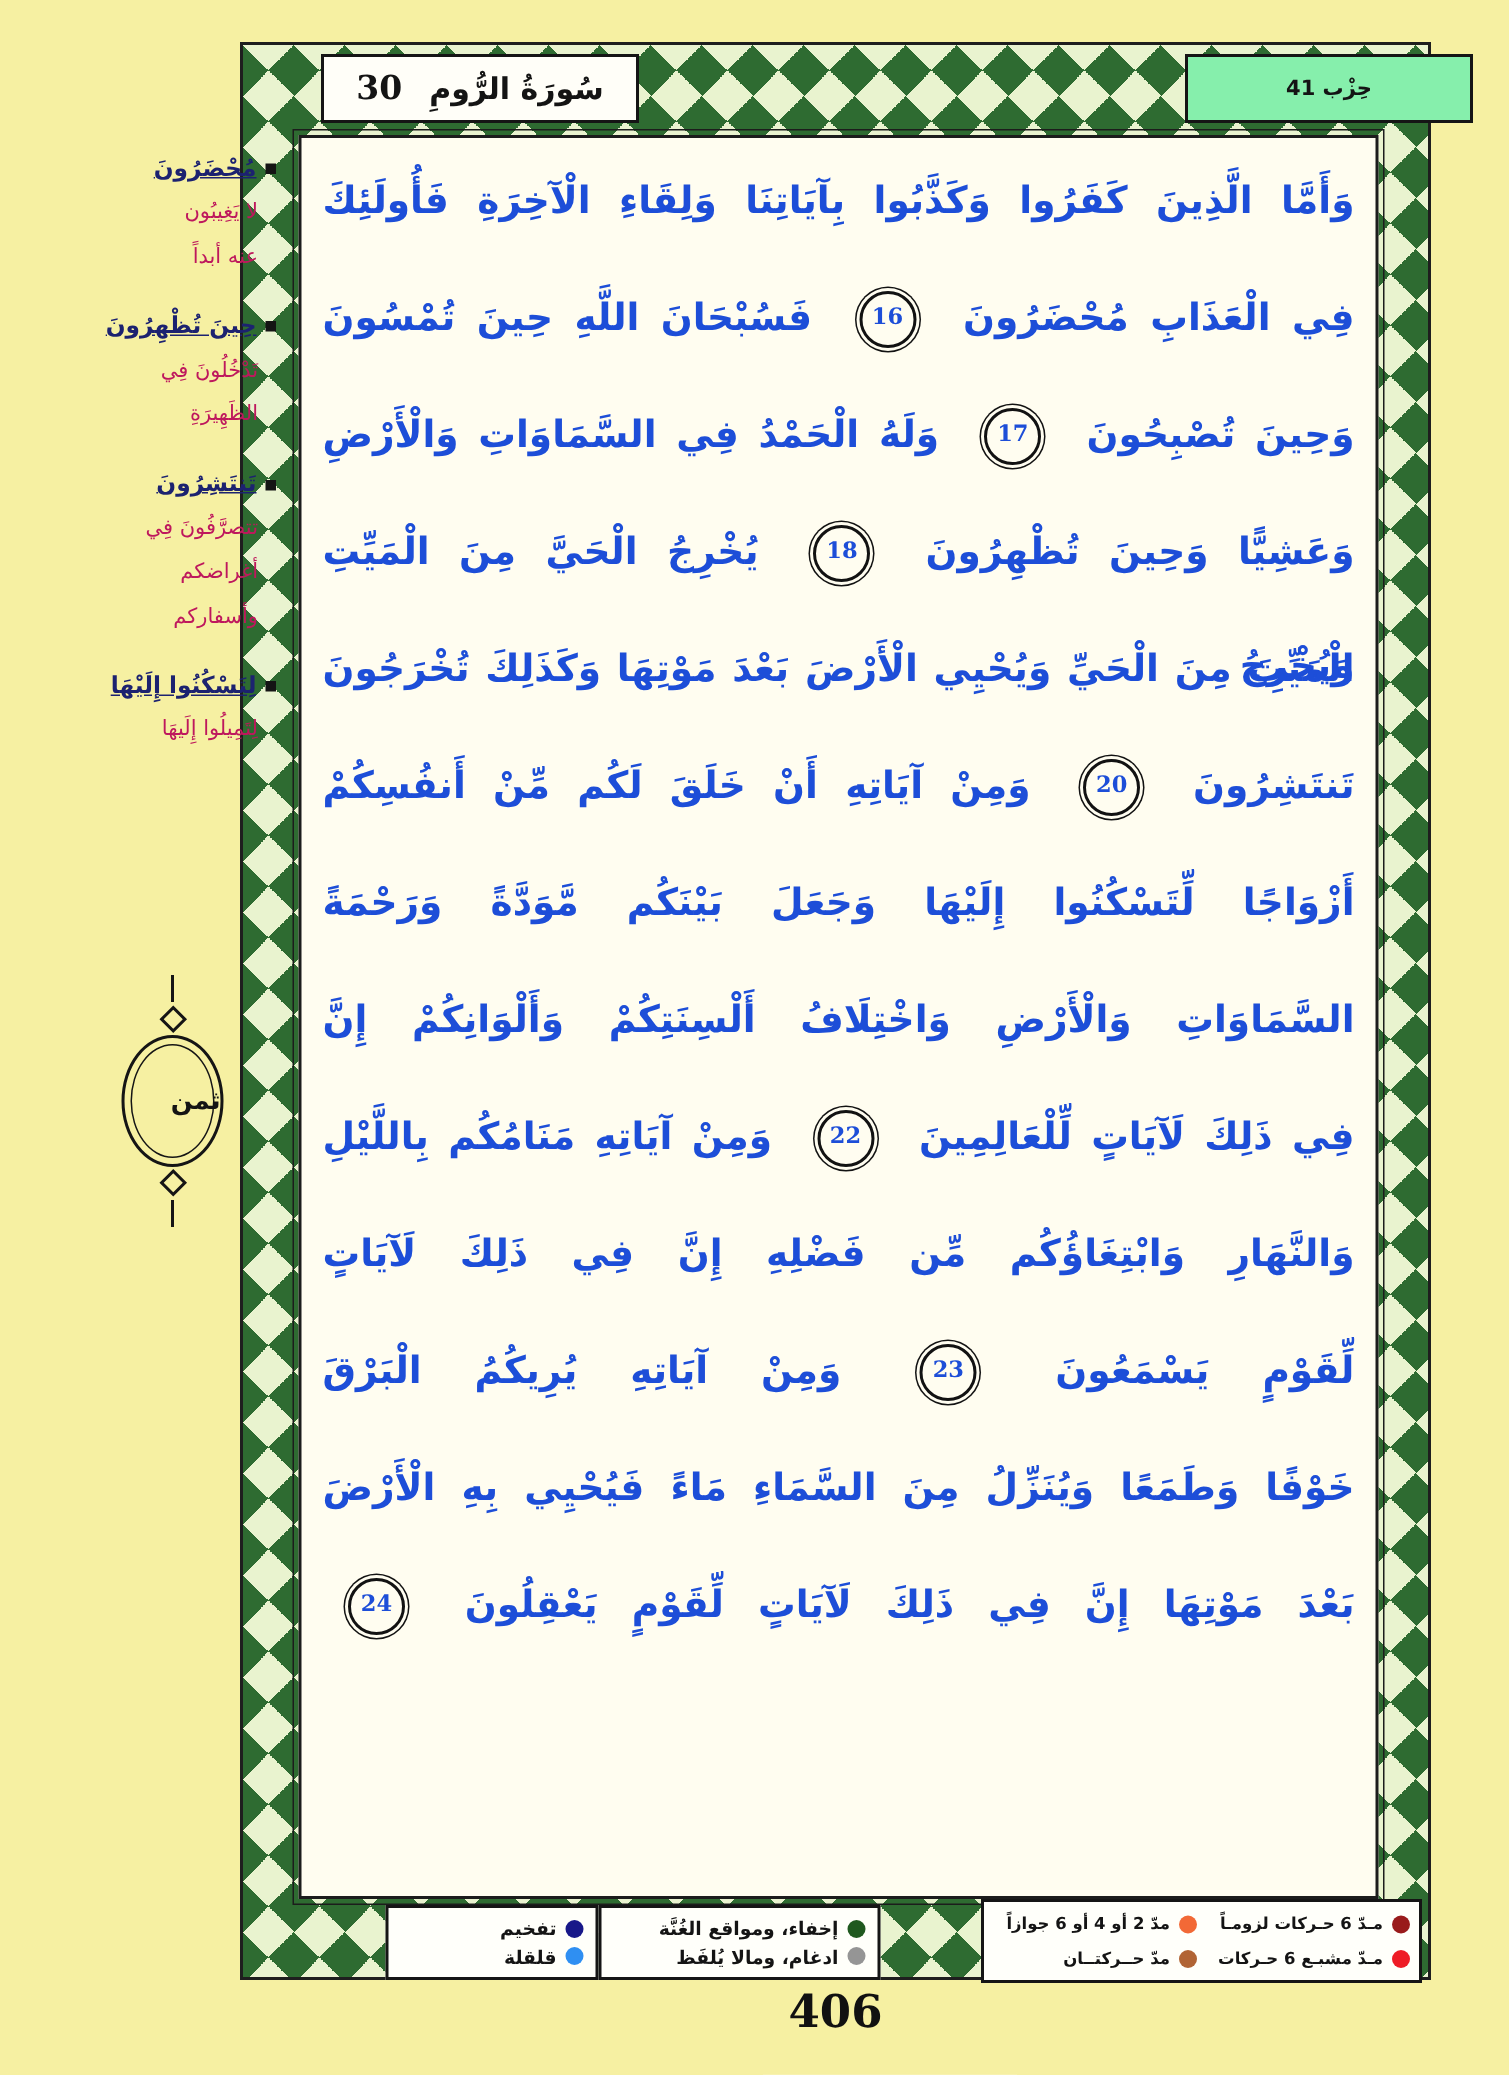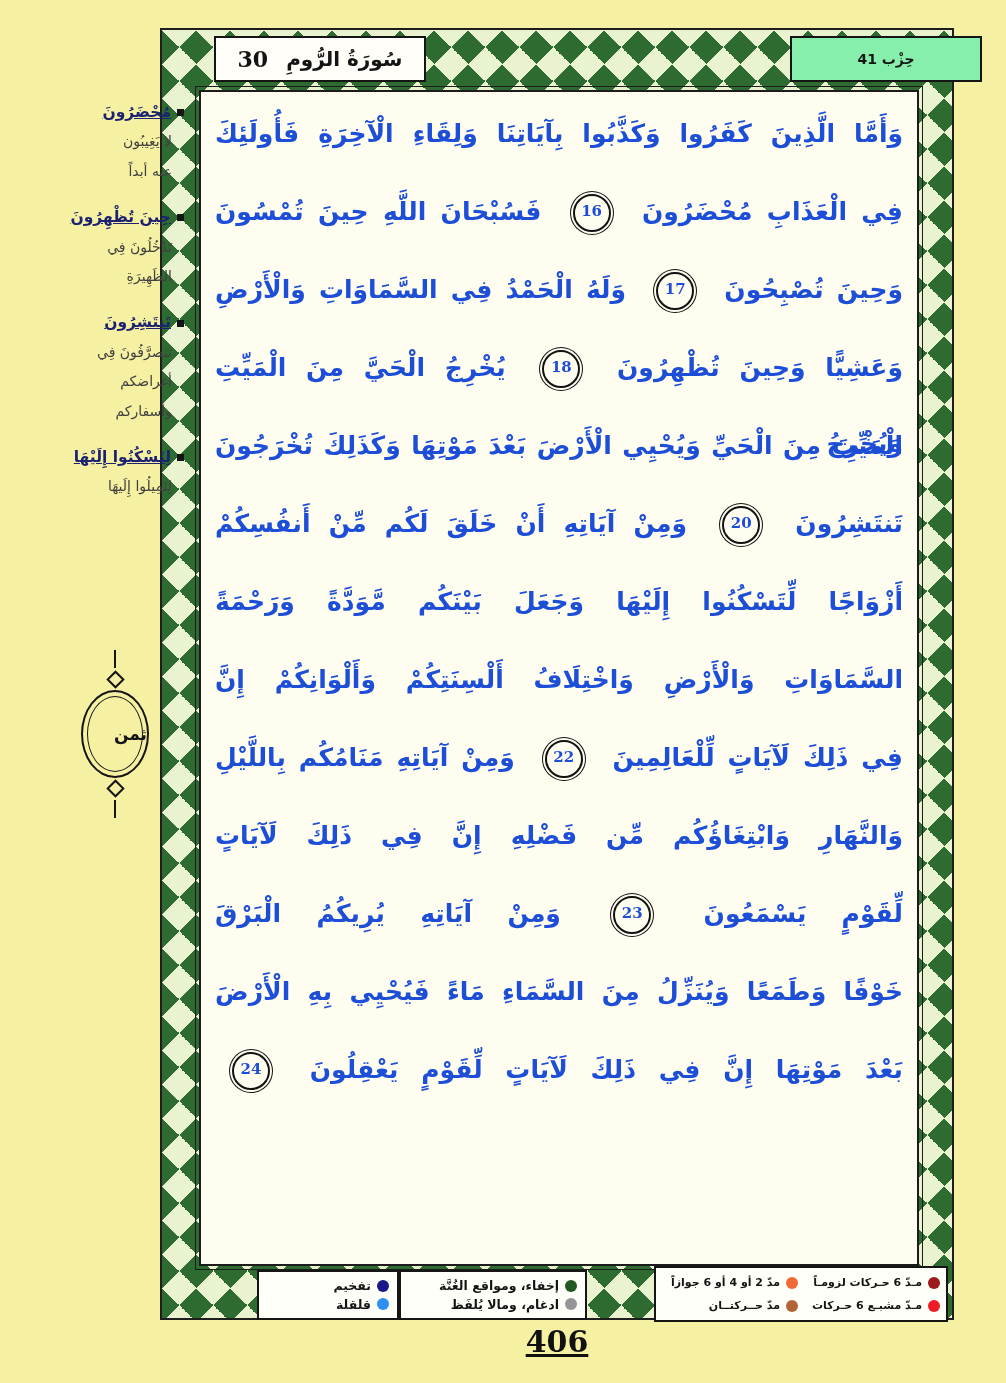--- a/index.html
+++ b/index.html
@@ -35,21 +35,21 @@
             background:#86efac;border:2px solid #151515;box-sizing:border-box;
             display:flex;align-items:center;justify-content:center;
             font-size:14px;font-weight:bold;margin-left:28px;}
 
   
   .margin-notes{position:absolute;left:50px;top:98px;width:134px;text-align:right;}
   .note{margin-bottom:17px;}
   .note-term{display:flex;align-items:center;justify-content:flex-start;gap:6px;
              color:#1c2270;font-weight:bold;font-size:15.5px;line-height:1.9;text-decoration:underline;}
   .bullet{width:7px;height:7px;background:#141414;flex:none;display:inline-block;}
-  .note-def{font-size:14px;line-height:2.1;color:#404040;padding-right:12px;text-align:right;}
+  .note-def{font-size:14px;line-height:2.1;color:#be185d;padding-right:12px;text-align:right;}
 
   
   .thumn{position:absolute;left:60px;top:648px;width:110px;height:195px;
          display:flex;flex-direction:column;align-items:center;}
   .tick{width:2px;height:18px;background:#151515;margin:2px 0;}
   .diamond{width:9px;height:9px;border:2px solid #151515;transform:rotate(45deg);margin:3px 0;}
   .drop{width:64px;height:84px;border:2.5px solid #151515;border-radius:50%;
         position:relative;display:flex;align-items:center;justify-content:flex-end;margin:1px 0;}
   .drop::after{content:"";position:absolute;inset:4px;border:1.5px solid #151515;border-radius:50%;}
   .thumn-label{font-size:17px;font-weight:bold;z-index:1;}
@@ -61,21 +61,21 @@
   .legend-a{left:257px;top:1270px;width:142px;height:50px;}
   .legend-b{left:399px;top:1270px;width:188px;height:50px;}
   .legend-c{left:654px;top:1266px;width:294px;height:56px;display:grid;
             grid-template-columns:1fr 1fr;align-items:center;column-gap:6px;padding:3px 6px;}
   .legend-item{display:flex;align-items:center;gap:6px;direction:rtl;
                font-size:12.5px;font-weight:bold;white-space:nowrap;}
   .legend-c .legend-item{font-size:11px;}
   .dot{width:12px;height:12px;border-radius:50%;flex:none;display:inline-block;}
 
   .page-number{position:absolute;left:160px;width:794px;top:1324px;text-align:center;
-               font-family:"DejaVu Serif",serif;font-size:30px;font-weight:bold;color:#111;text-decoration:underline;}
+               font-family:"DejaVu Serif",serif;font-size:30px;font-weight:bold;color:#111;}
 </style>
 </head>
 <body>
 
 <div class="page">
 
   <div class="frame">
     <div class="content">
       <div id="quran-lines">
           <div class="qline" dir="rtl"><span class="qtext">وَأَمَّا الَّذِينَ كَفَرُوا وَكَذَّبُوا بِآيَاتِنَا وَلِقَاءِ الْآخِرَةِ فَأُولَئِكَ</span> </div>

